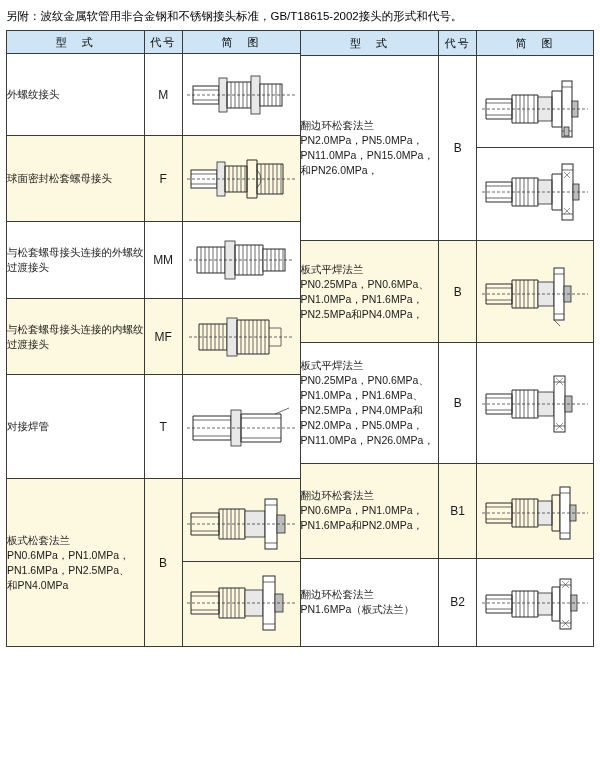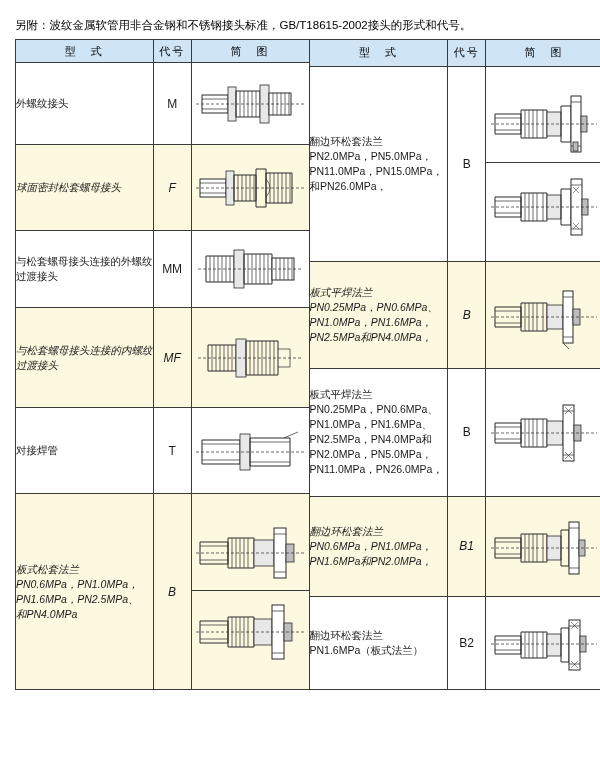--- a/index.html
+++ b/index.html
@@ -12,21 +12,21 @@
     height: 768px;
     font-family: "Liberation Sans", sans-serif;
     color: #1a1a1a;
     overflow: hidden;
   }
   .page {
     width: 600px;
     height: 768px;
     position: relative;
     box-sizing: border-box;
-    padding: 9px;
+    padding: 0;
   }
   .caption {
     font-size: 11.5px;
     line-height: 16px;
     padding: 8px 6px 6px 6px;
     font-weight: normal;
     color: #000;
     white-space: nowrap;
   }
   .tables {
@@ -62,21 +62,20 @@
     line-height: 15px;
     font-size: 10.5px;
     margin-top: 48px;
   }
   .code {
     text-align: center;
     font-size: 12px;
   }
   .hl {
     background: #fdf8e0;
-    font-style: italic;
   }
   .fig {
     text-align: center;
     padding: 2px 0;
   }
   .fig svg {
     display: block;
     margin: 0 auto;
   }
   .leftcol { width: 138px; }
@@ -165,53 +164,53 @@
               <rect x="40" y="16" width="10" height="38" class="fillg"></rect>
               <path class="ln" d="M50 20 L78 20 L78 50 L50 50 Z" fill="#ffffff"></path>
               <path class="ln2" d="M54 20 L54 50 M58 20 L58 50 M62 20 L62 50 M66 20 L66 50 M70 20 L70 50 M74 20 L74 50"></path>
               <rect x="78" y="24" width="22" height="22" class="fillw"></rect>
               <path class="ln2" d="M82 24 L82 46 M86 24 L86 46 M90 24 L90 46 M94 24 L94 46 M98 24 L98 46"></path>
               <path class="dash" d="M4 35 L108 35"></path>
             </svg>
           </td>
         </tr>
 
-        <tr class="hl" style="height:100px;">
+        <tr class="hl" style="height:76px;">
           <td class="cell-text">与松套螺母接头连接的内螺纹过渡接头</td>
           <td class="code">MF</td>
           <td class="fig">
             <svg width="112" height="66" viewBox="0 0 112 66">
               <path class="ln" d="M14 20 L42 20 L42 46 L14 46 Z" fill="#ffffff"></path>
               <path class="ln2" d="M18 20 L18 46 M22 20 L22 46 M26 20 L26 46 M30 20 L30 46 M34 20 L34 46 M38 20 L38 46"></path>
               <rect x="42" y="14" width="10" height="38" class="fillg"></rect>
               <path class="ln" d="M52 16 L84 16 L84 50 L52 50 Z" fill="#ffffff"></path>
               <path class="ln2" d="M56 16 L56 50 M60 16 L60 50 M64 16 L64 50 M68 16 L68 50 M72 16 L72 50 M76 16 L76 50 M80 16 L80 50"></path>
               <path class="ln2" d="M84 24 L96 24 L96 42 L84 42"></path>
               <path class="dash" d="M4 33 L108 33"></path>
             </svg>
           </td>
         </tr>
 
-        <tr style="height:86px;">
+        <tr style="height:104px;">
           <td class="cell-text">对接焊管</td>
           <td class="code">T</td>
           <td class="fig">
             <svg width="112" height="62" viewBox="0 0 112 62">
               <path class="ln" d="M8 20 L46 20 L46 44 L8 44 Z" fill="#ffffff"></path>
               <path class="ln2" d="M8 24 L46 24 M8 40 L46 40"></path>
               <rect x="46" y="14" width="10" height="36" class="fillg"></rect>
               <path class="ln" d="M56 18 L96 18 L96 46 L56 46 Z" fill="#ffffff"></path>
               <path class="ln2" d="M56 22 L96 22 M56 42 L96 42"></path>
               <path class="dash" d="M2 32 L110 32"></path>
               <path class="ln2" d="M90 18 L104 12"></path>
             </svg>
           </td>
         </tr>
 
-        <tr class="hl" style="height:196px;">
+        <tr class="hl" style="height:168px;">
           <td class="cell-text" style="white-space:pre-line;">板式松套法兰
 PN0.6MPa，PN1.0MPa，
 PN1.6MPa，PN2.5MPa、
 和PN4.0MPa</td>
           <td class="code">B</td>
           <td class="fig" style="padding:0;">
             <div style="border-bottom:1px solid #3a3a3a; padding:4px 0;">
               <svg width="112" height="68" viewBox="0 0 112 68">
                 <path class="ln" d="M6 24 L34 24 L34 46 L6 46 Z" fill="#ffffff"></path>
                 <path class="ln2" d="M6 28 L34 28 M6 42 L34 42"></path>

